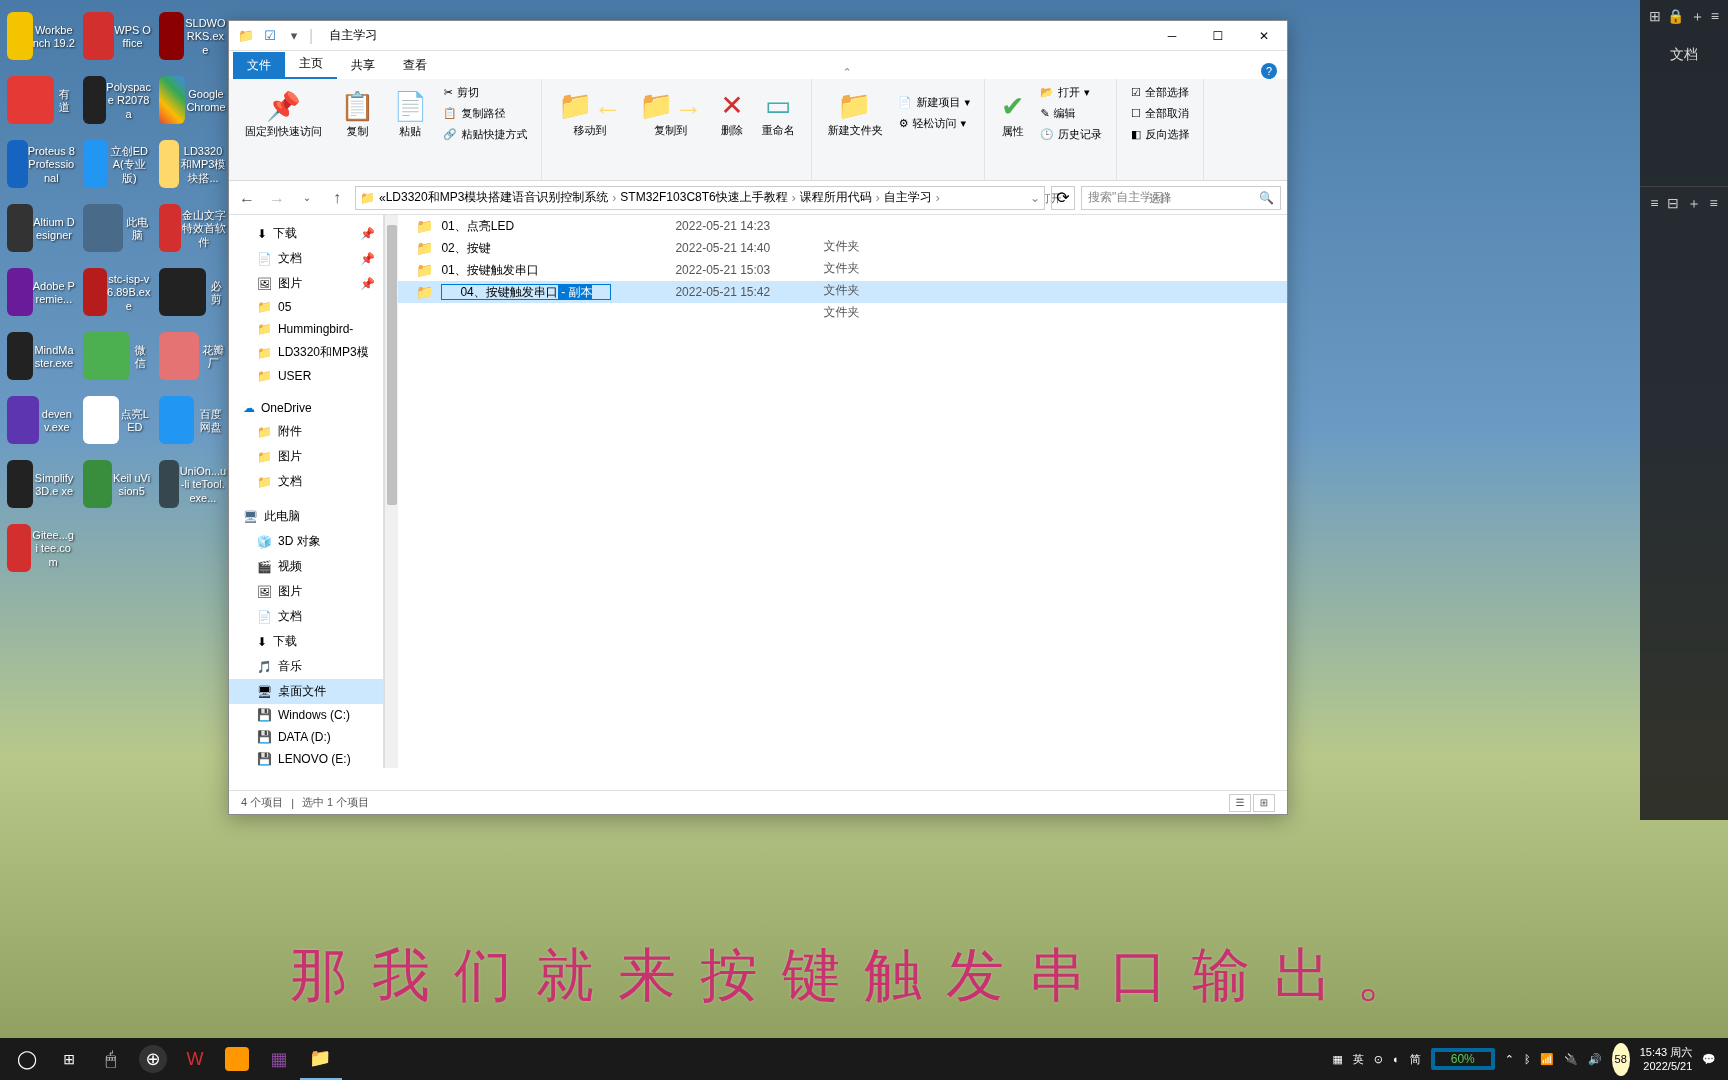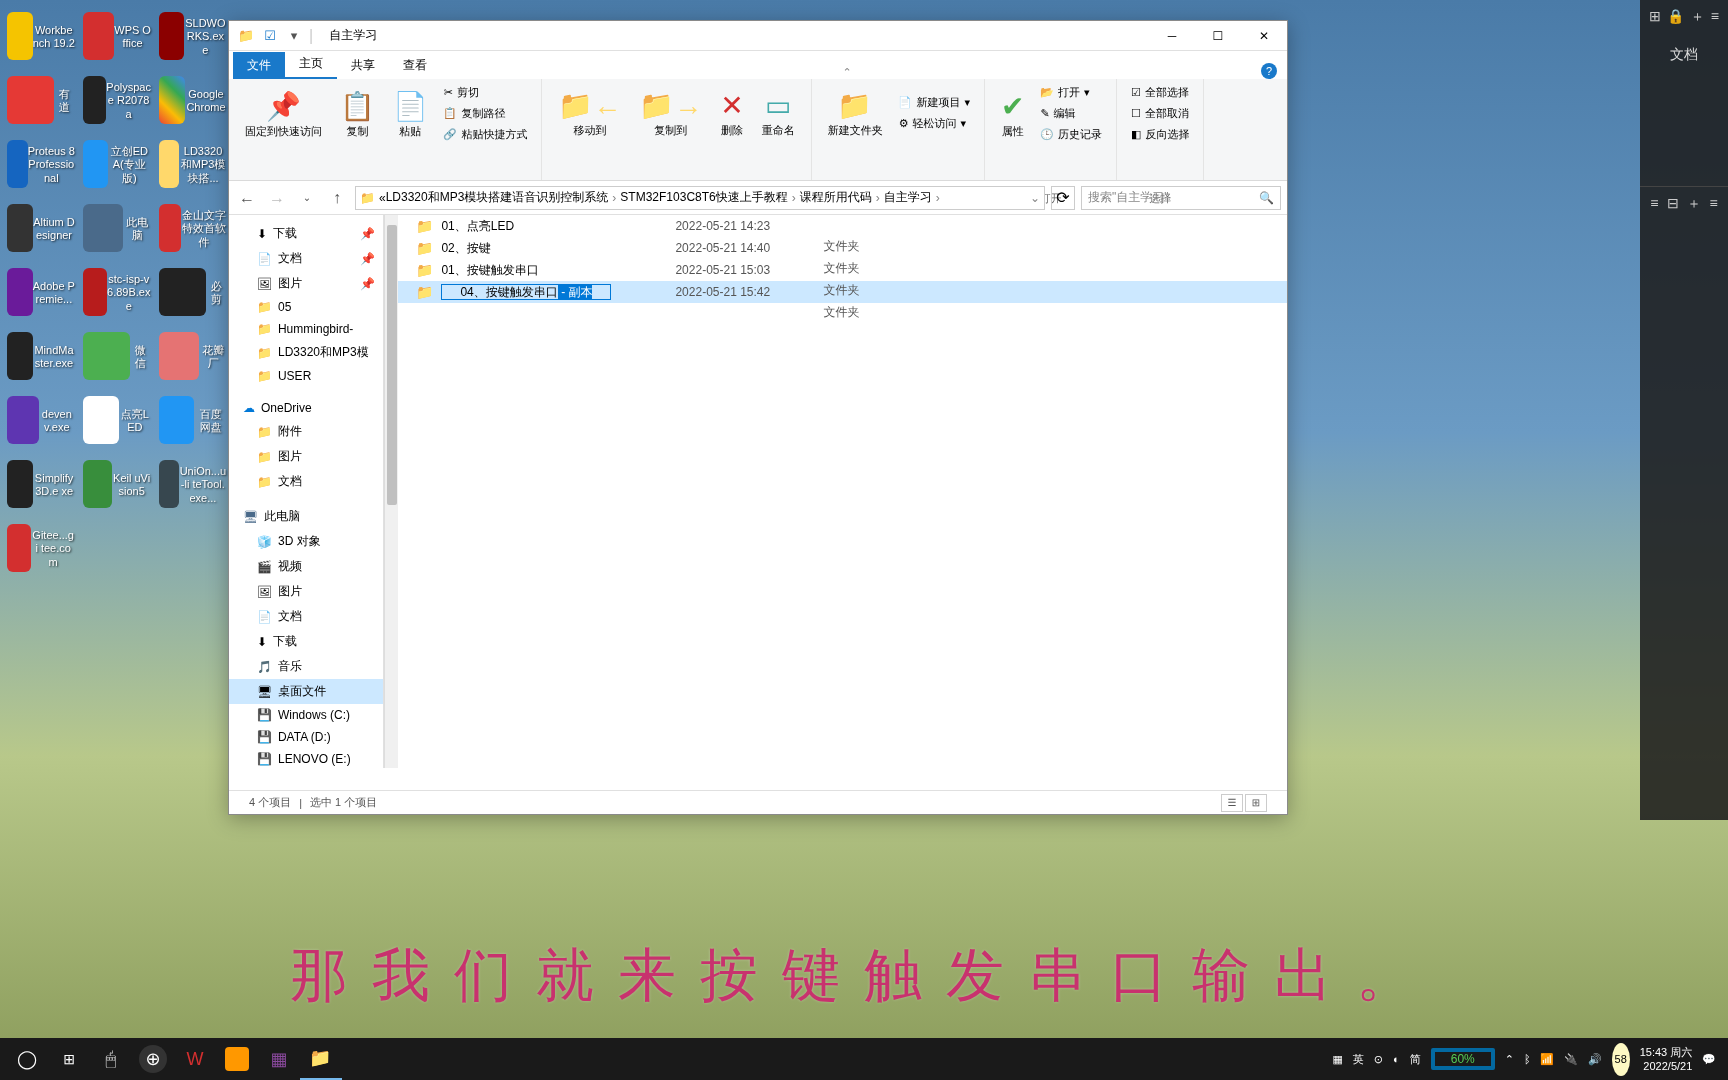--- a/index.html
+++ b/index.html
@@ -59,21 +59,21 @@
 .file-list { flex: 1; overflow-y: auto; }
 .file-row { height: 22px; display: flex; align-items: center; font-size: 12px; padding-left: 18px; cursor: pointer; }
 .file-row.selected { background: #cce8ff; }
 .file-row .folder-ico { color: #ffd86b; margin-right: 8px; font-size: 14px; }
 .file-row .fname { width: 234px; }
 .file-row .fdate { width: 148px; color: #555; }
 .file-row .ftype { width: 120px; color: #555; margin-top: 40px; }
 .rename-input { border: 1px solid #0078d7; font-size: 12px; padding: 0 18px; font-family: inherit; }
 .rename-input .sel { background: #0078d7; color: #fff; }
 
-.statusbar { height: 24px; border-top: 1px solid #e0e0e0; display: flex; align-items: center; font-size: 11px; padding: 0 20px; color: #555; margin-top: 22px; }
+.statusbar { height: 24px; border-top: 1px solid #e0e0e0; display: flex; align-items: center; font-size: 11px; padding: 0 12px; color: #555; margin-top: 22px; }
 .view-toggles { margin-left: auto; display: flex; gap: 2px; }
 .view-toggle { width: 22px; height: 18px; border: 1px solid #ccc; cursor: pointer; display:flex; align-items:center; justify-content:center; font-size:10px; }
 
 .scrollbar { width: 14px; background: #f0f0f0; border-left: 1px solid #ddd; position: relative; }
 .scrollbar .thumb { position: absolute; left: 2px; width: 10px; background: #c0c0c0; border-radius: 2px; }
 
 
 .subtitle { position: absolute; bottom: 65px; left: 0; right: 0; text-align: center; font-size: 58px; color: #c8326e; font-weight: 500; letter-spacing: 24px; text-shadow: 0 0 3px rgba(255,255,255,0.3); }
 
 

